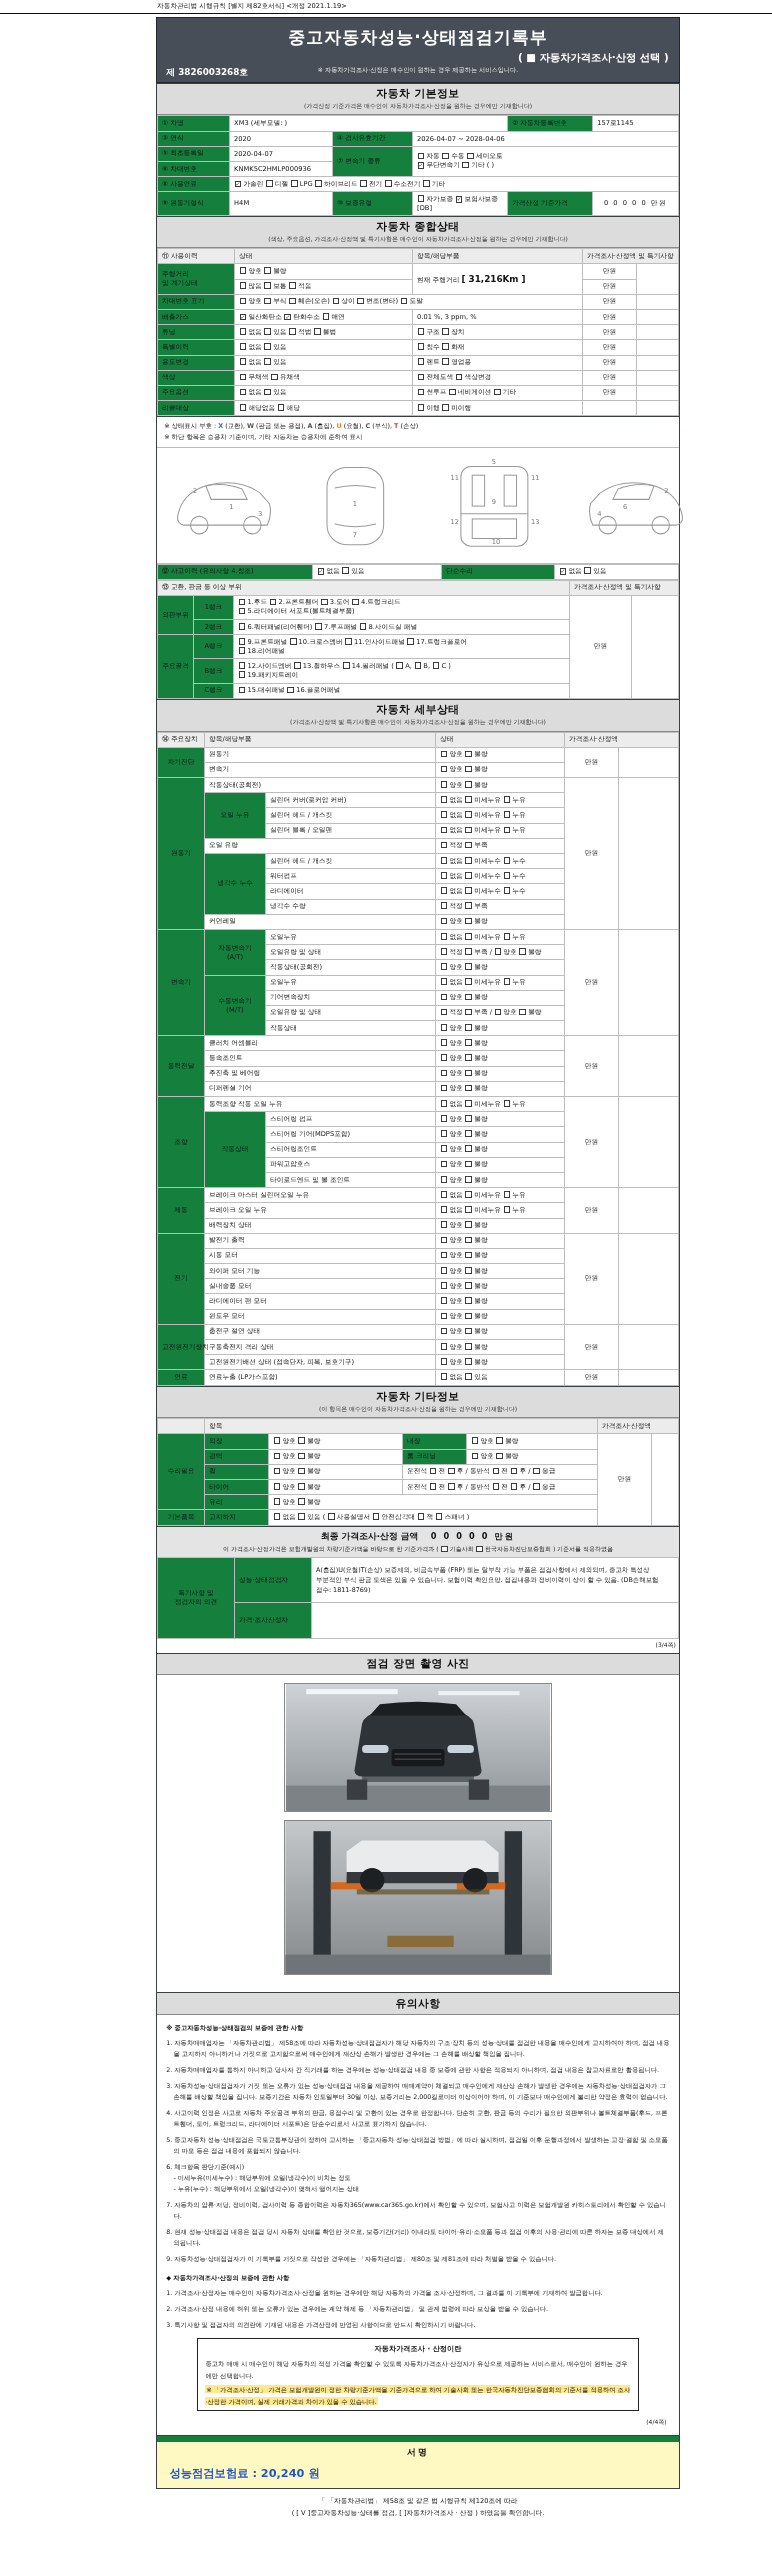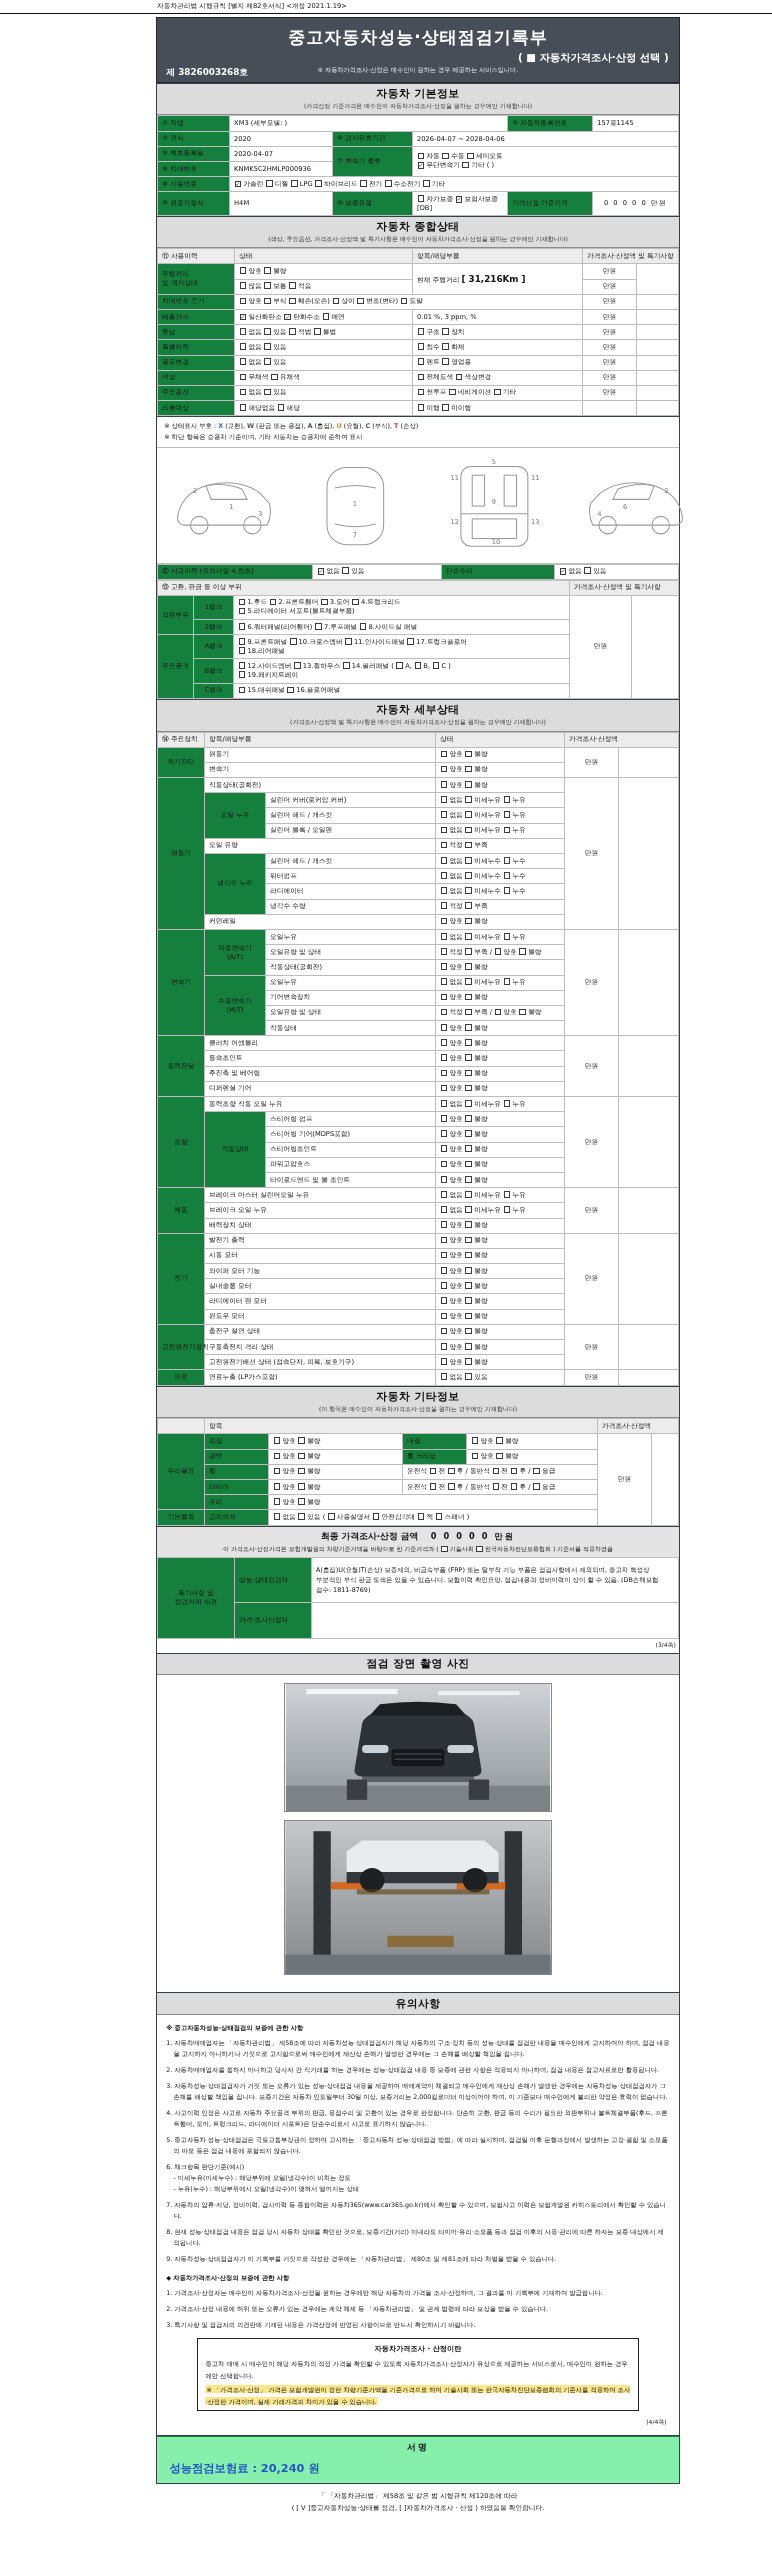--- a/index.html
+++ b/index.html
@@ -52,21 +52,21 @@
   .notice-lead { font-weight:bold; margin-bottom:4.1px; }
   .nitem { margin-bottom:4.6px; text-indent:-7.2px; padding-left:7.2px; }
   .nsub { font-weight:bold; margin:7.2px 0 4.1px; }
   .nbox { border:1px solid #222; margin:8.2px 31px 3.1px; padding:4.1px 7.2px; }
   .nbox .nbt { text-align:center; font-weight:bold; font-size:7.2px; margin-bottom:2.6px; }
   .hl { background:#ffe98c; padding:0.5px 1px; }
 
   .photos-body { padding:8.2px 0 10.3px; text-align:center; }
   .photo { display:block; margin:0 auto 7.2px; border:0.5px solid #888; }
 
-  .signbox { background:#86efac; padding:5.2px 12.4px 7.2px; border-top:1px solid #15803d; }
+  .signbox { background:#fef9c3; padding:5.2px 12.4px 7.2px; border-top:6px solid #15803d; }
   .signbox .sgt { text-align:center; font-size:8.8px; font-weight:bold; letter-spacing:2.1px; }
   .signbox .fee { font-size:11.3px; font-weight:bold; margin-top:7.2px; }
 
   .footer { text-align:center; font-size:6.7px; line-height:1.8; padding:6.2px 0 4.1px; }
 </style>
 </head>
 <body>
 
 <div class="topnote"><span>자동차관리법 시행규칙 [별지 제82호서식] &lt;개정 2021.1.19&gt;</span></div>
 <div class="toprule"></div>

